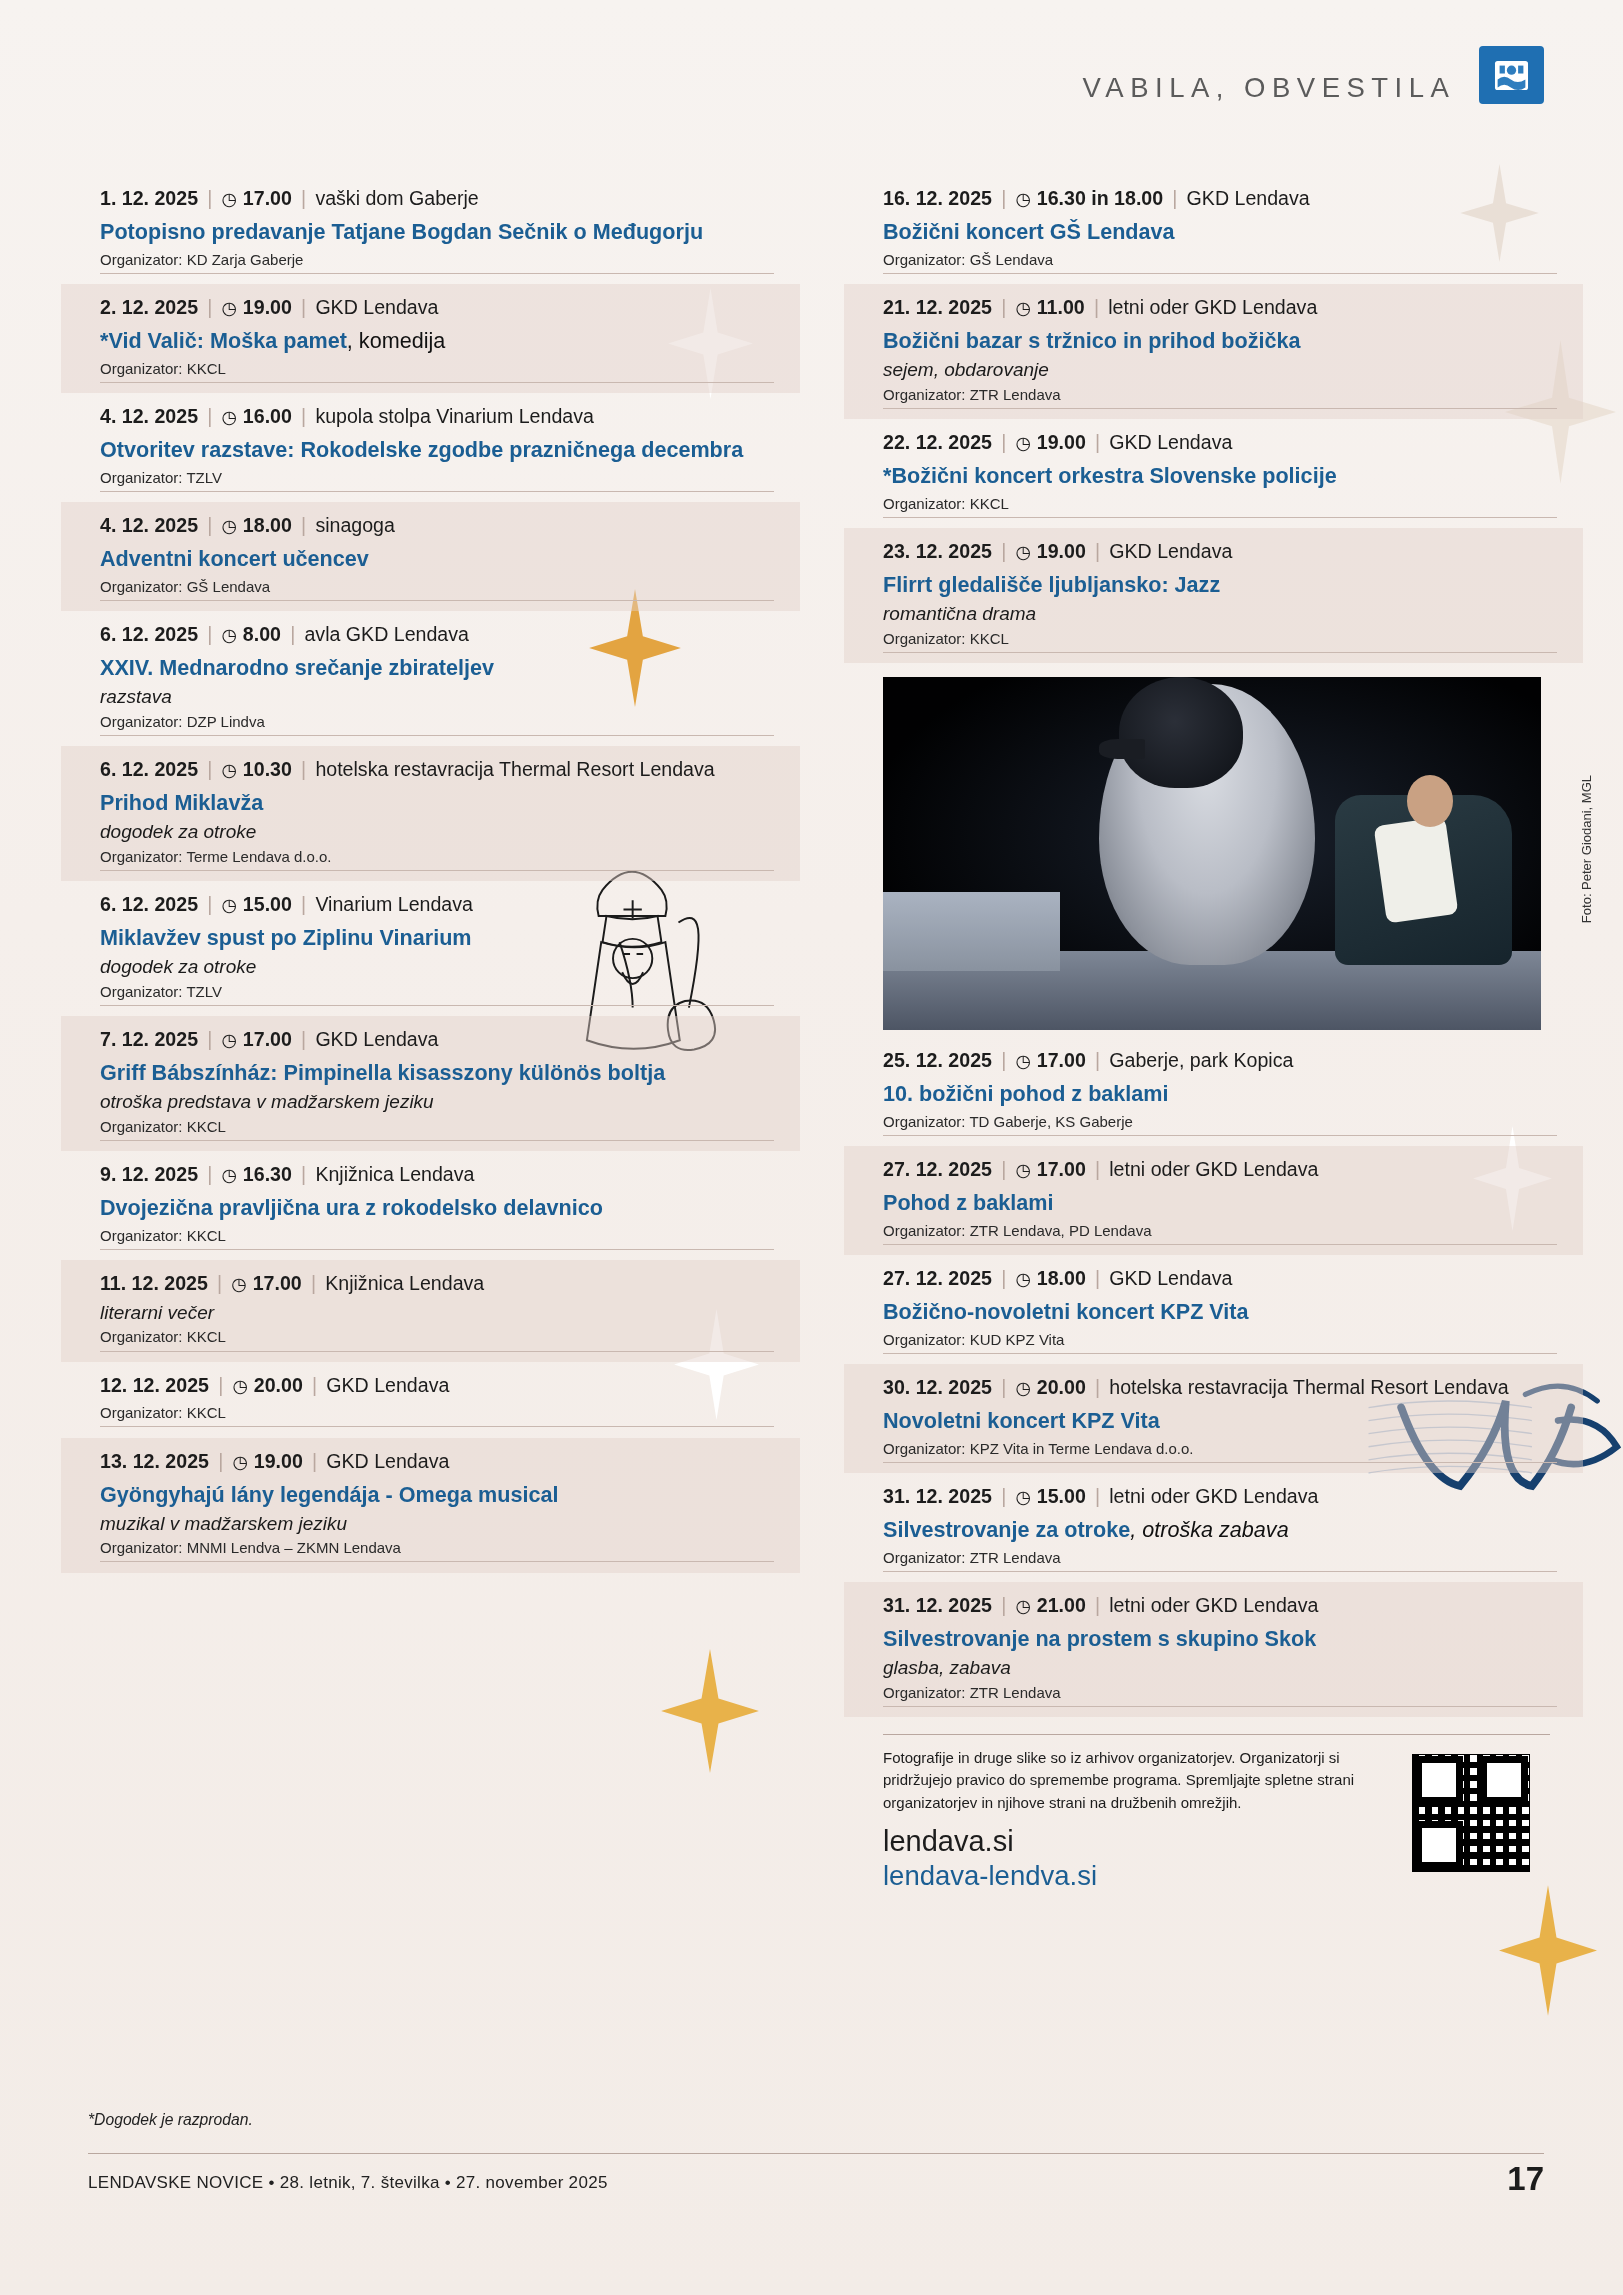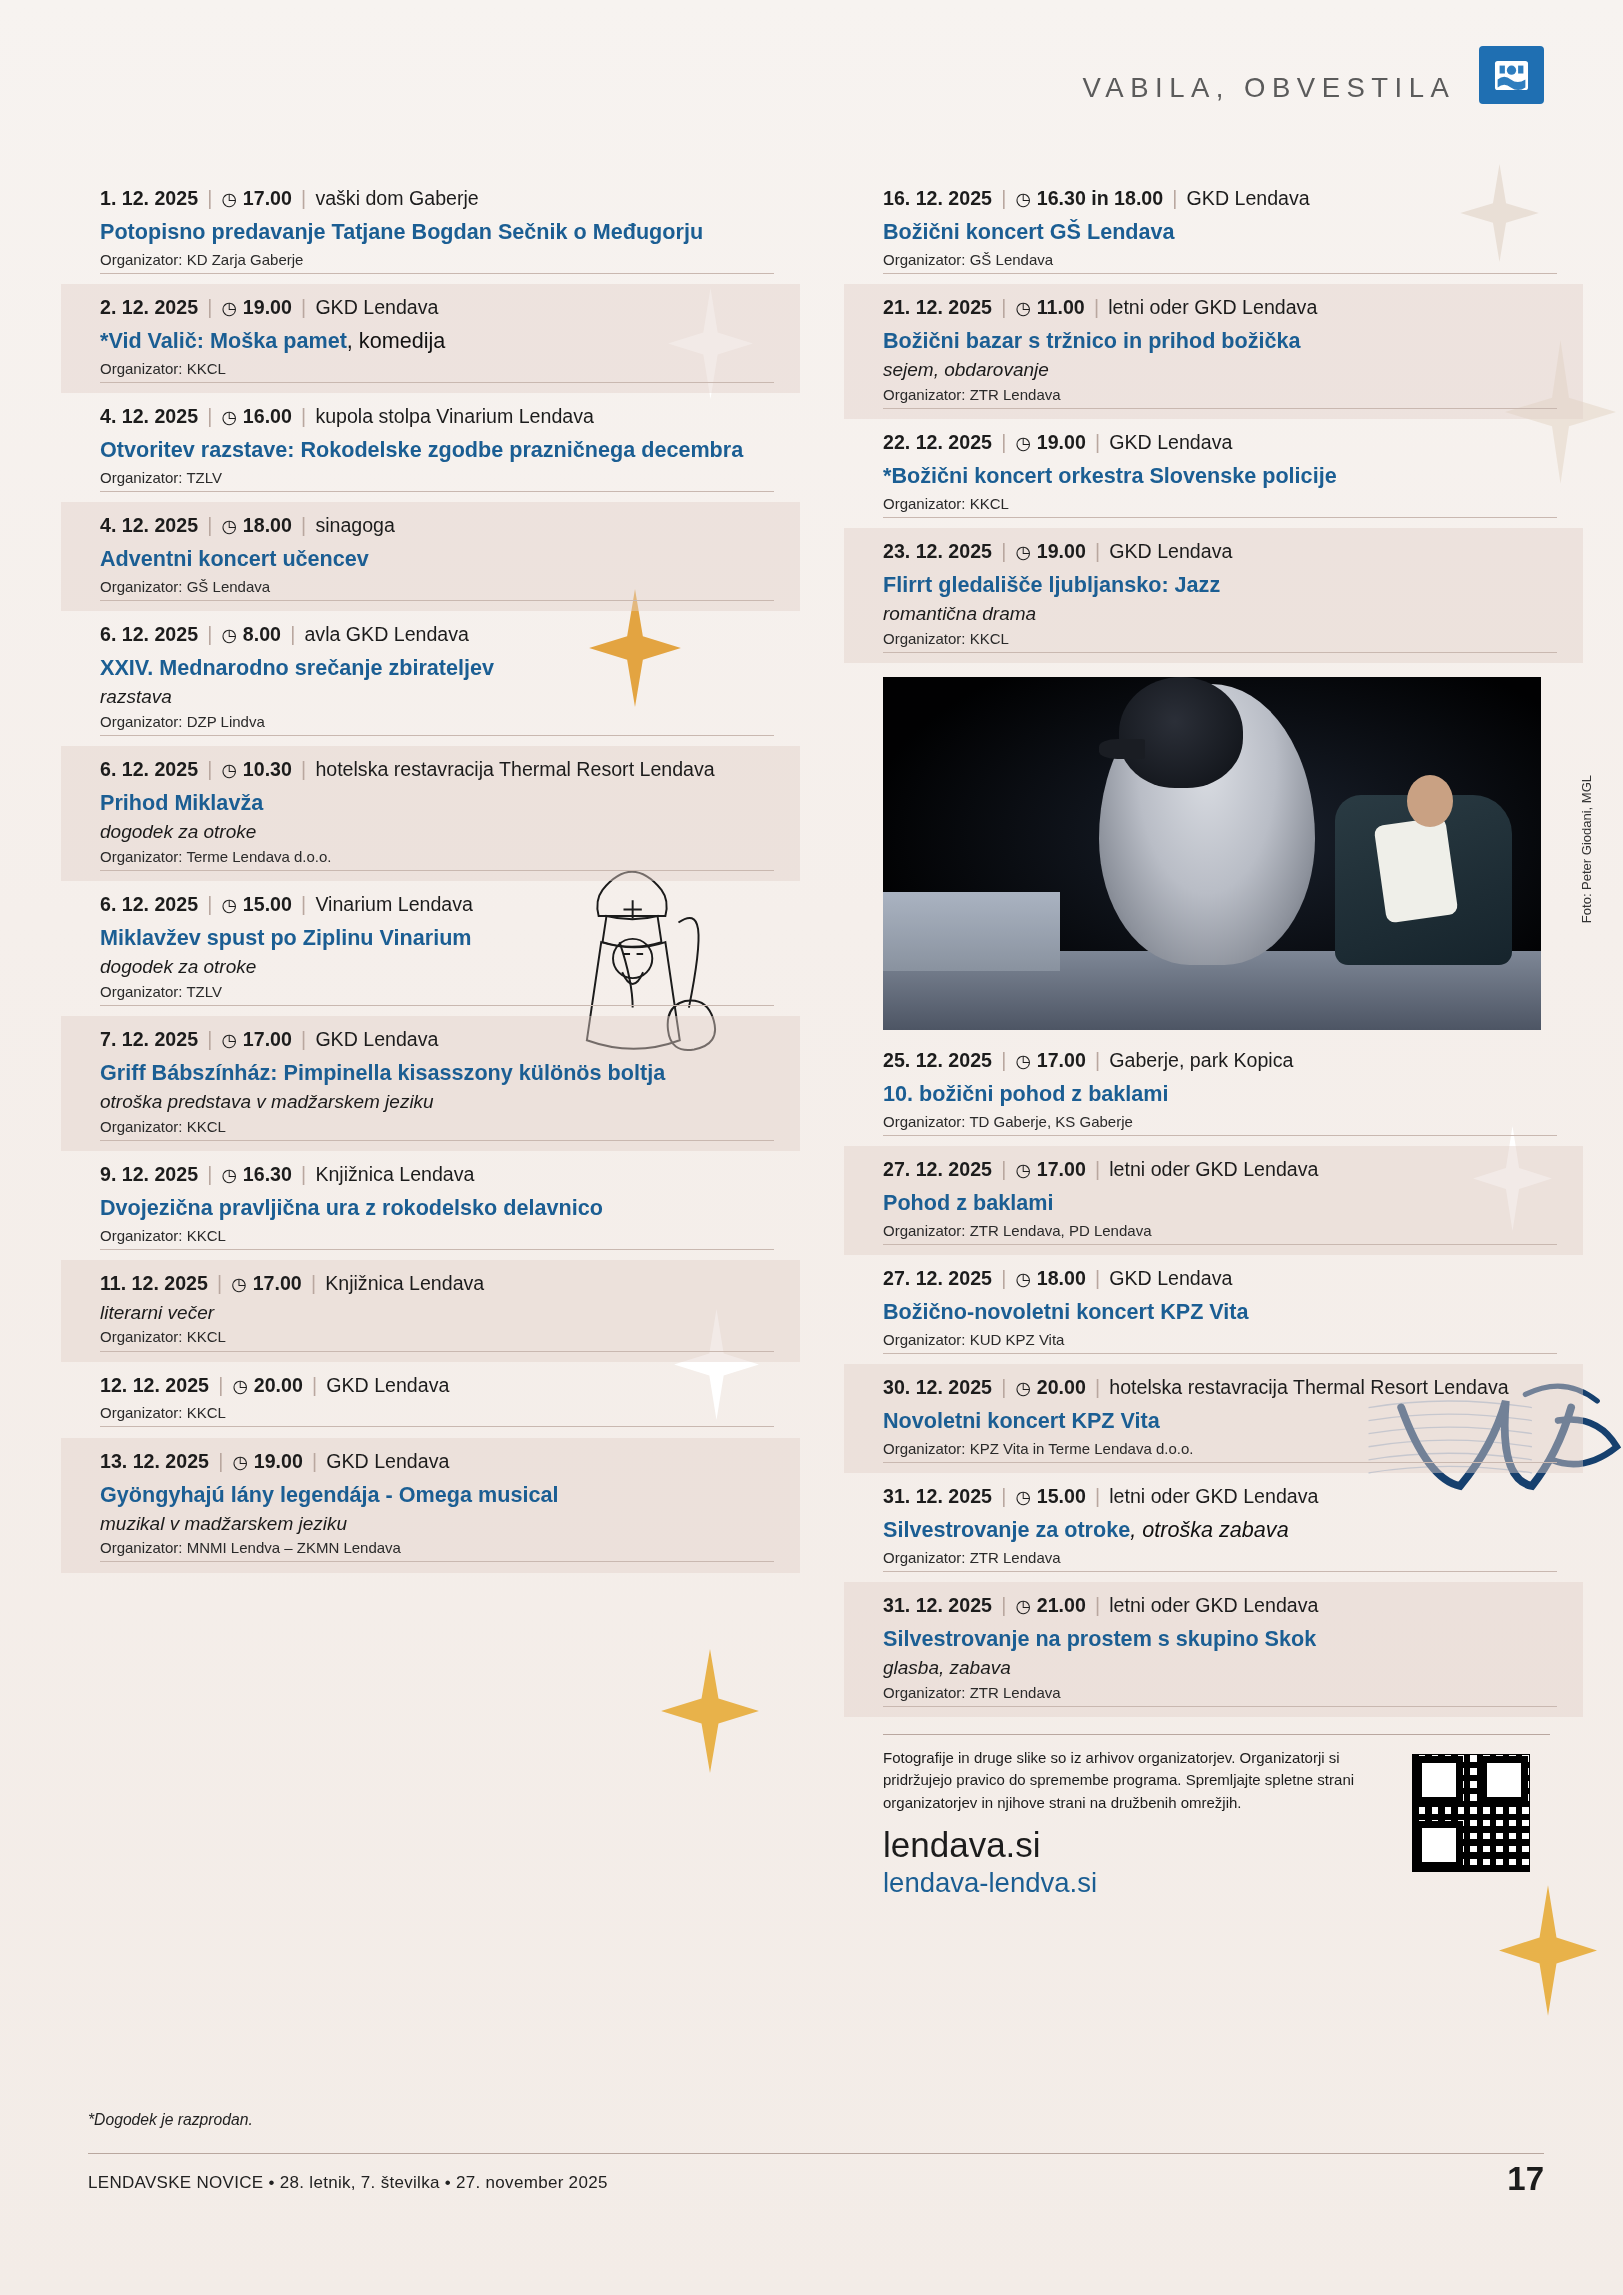--- a/index.html
+++ b/index.html
@@ -131,21 +131,21 @@
   .pagenum{
     position:absolute; right:79px; top:2160px; font-size:33px; font-weight:700; color:#1c1c1c;
   }
 
   .notice {
     margin-top:17px; position:relative;
   }
   .notice .rule { height:0.7px; background:#b9a79f; margin-bottom:11.8px; }
   .notice p { margin:0; font-size:15px; line-height:1.5; color:#1c1c1c; width:497px; }
   .links { margin-top:10.5px; }
-  .links .l1 { font-size:35px; color:#1c1c1c; }
+  .links .l1 { font-size:29px; color:#1c1c1c; }
   .links .l2 { font-size:27.5px; color:#1b5e93; margin-top:2.6px; }
   .qr {
     position:absolute; right:19.6px; top:19.6px; width:118px; height:118px;
     background:
       repeating-linear-gradient(90deg,#000 0 6.5px,#fff 6.5px 13px),
       repeating-linear-gradient(0deg,#000 0 6.5px,#fff 6.5px 13px);
     background-blend-mode:multiply;
   }
   .qr::before, .qr::after{
     content:""; position:absolute; width:34px; height:34px; border:7.9px solid #000; background:#fff;

